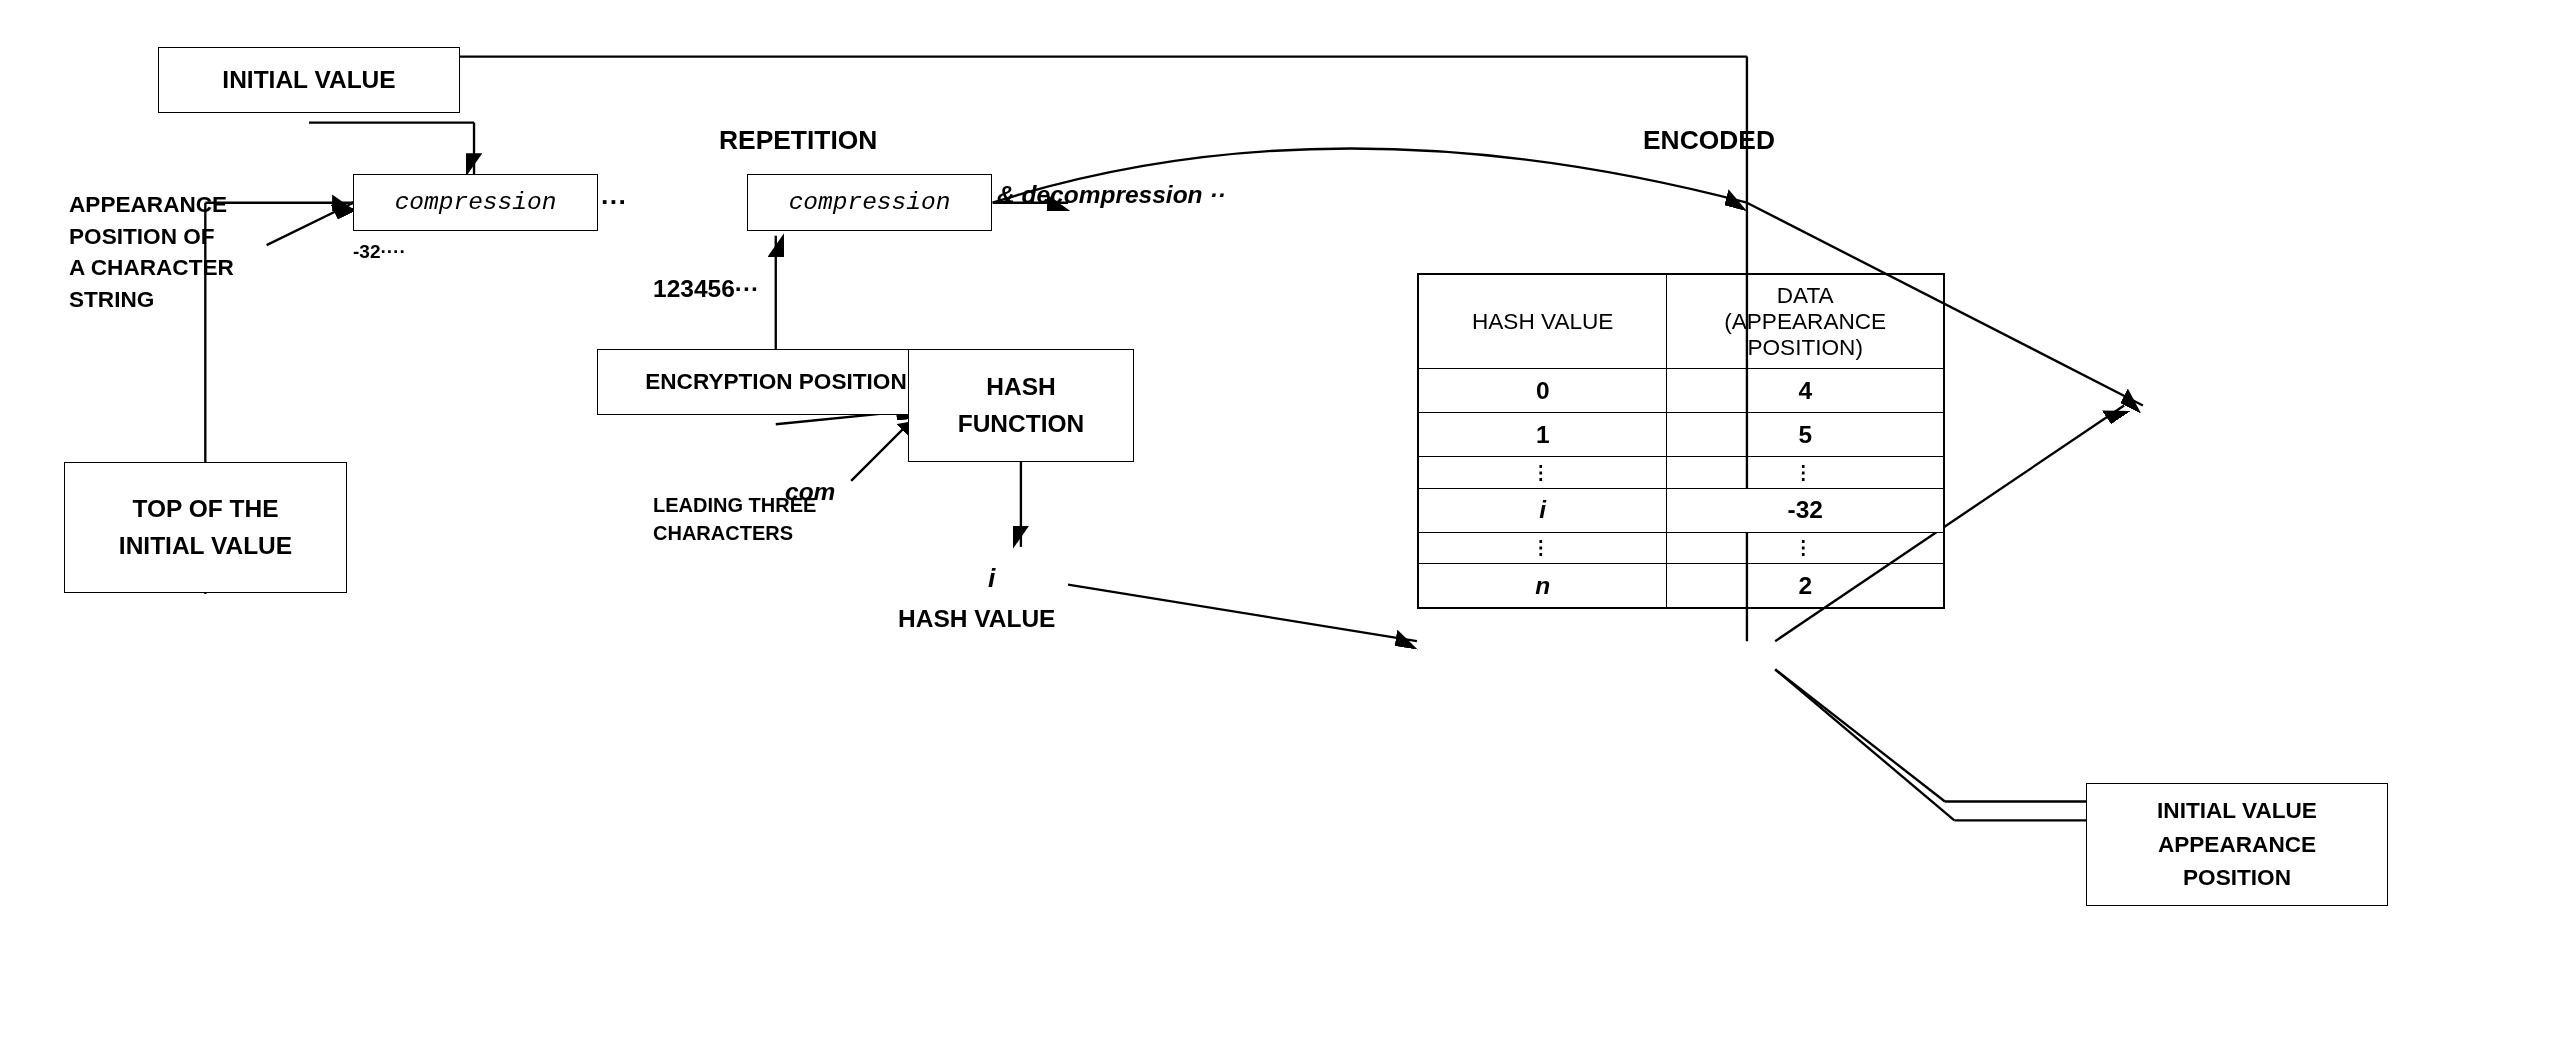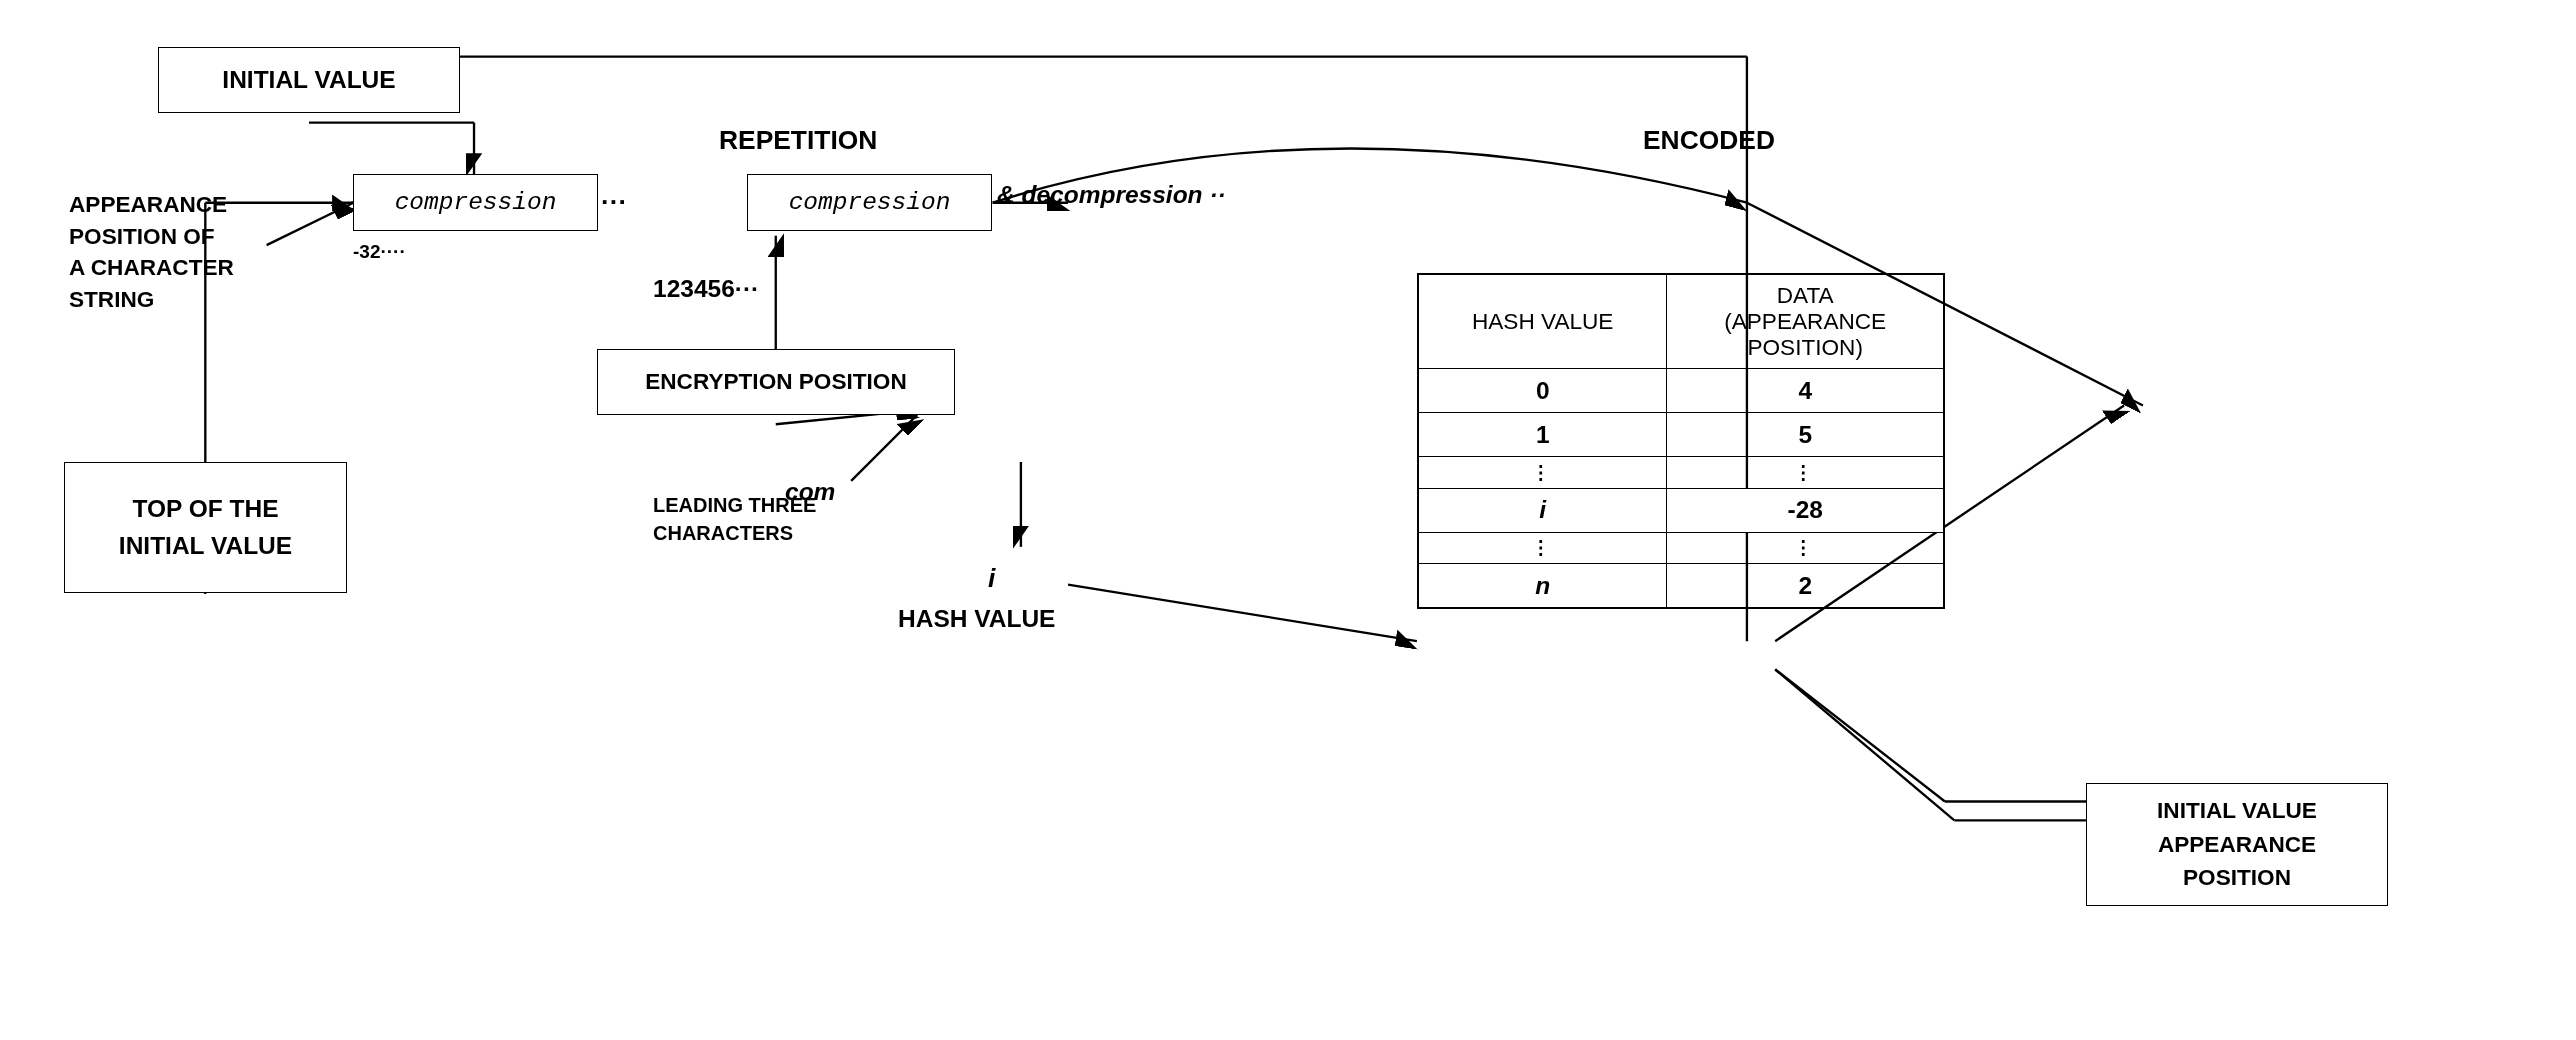--- a/index.html
+++ b/index.html
@@ -165,20 +165,23 @@
   </div>
 
   <div class="label" style="left:641px; top:273px; font-size:24.5px; font-weight:bold;">
     <span>123456···</span>
   </div>
 
   <div class="box" style="left:585px; top:349px; width:358px; height:66px; font-size:22.6px; font-weight:bold;">
     <span>ENCRYPTION POSITION</span>
   </div>
 
+  <div class="box" style="left:896px; top:349px; width:226px; height:113px; font-size:24.5px; font-weight:bold; line-height:1.5;">
+    HASH<br>FUNCTION
+  </div>
 
   <div class="label" style="left:773px; top:476px; font-size:24.5px; font-style:italic;">
     <span>com</span>
   </div>
 
   <div class="label" style="left:641px; top:481px; width:245px; font-size:20px; font-weight:bold; line-height:1.4;margin-top:10px;">
     LEADING THREE<br>CHARACTERS
   </div>
 
   <div class="label" style="left:976px; top:561px; font-size:26.4px; font-style:italic;">
@@ -209,21 +212,21 @@
         <tr>
           <td>1</td>
           <td>5</td>
         </tr>
         <tr class="dotted-row">
           <td>⋮</td>
           <td>⋮</td>
         </tr>
         <tr style="background:#fff;">
           <td style="font-style:italic;">i</td>
-          <td>-28</td>
+          <td>-32</td>
         </tr>
         <tr class="dotted-row">
           <td>⋮</td>
           <td>⋮</td>
         </tr>
         <tr>
           <td style="font-style:italic;">n</td>
           <td>2</td>
         </tr>
       </tbody>

